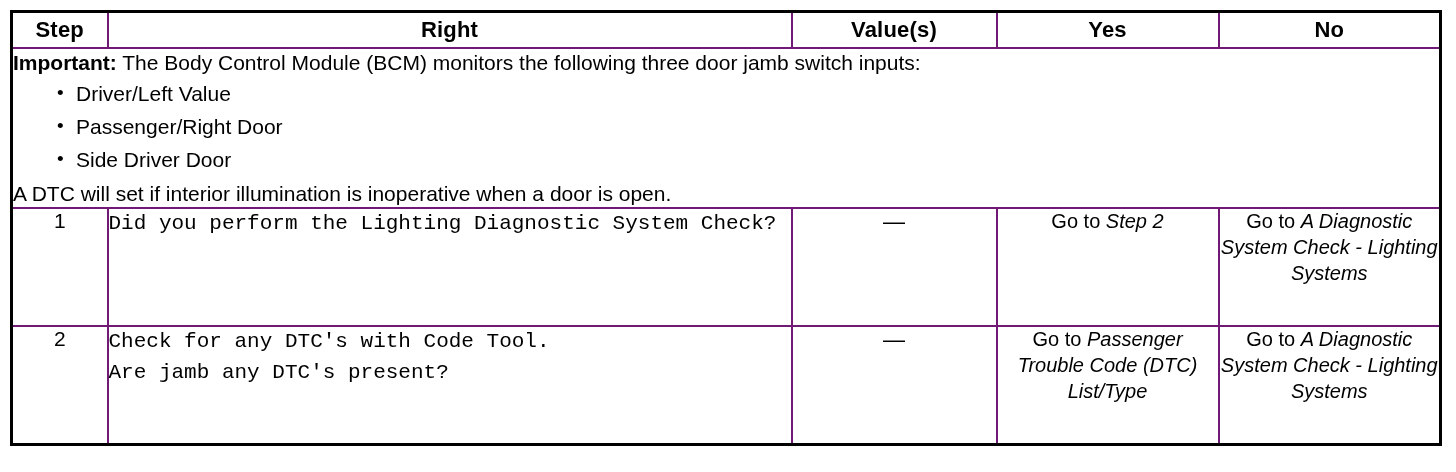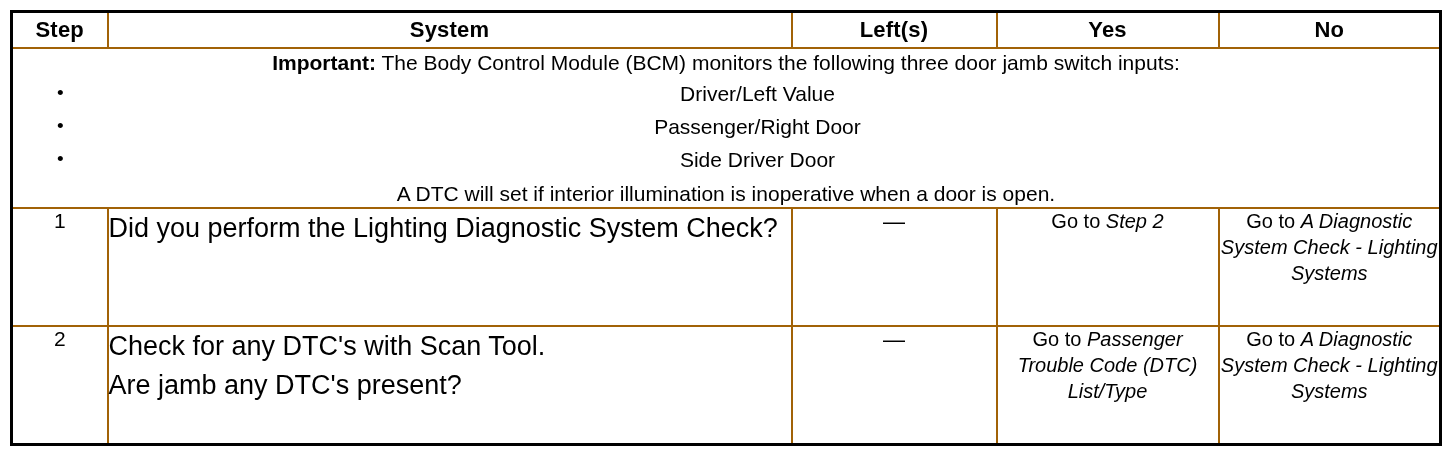--- a/index.html
+++ b/index.html
@@ -23,21 +23,21 @@
   table.diag {
     position: absolute;
     left: 10px;
     top: 10px;
     width: 1429px;
     border-collapse: collapse;
     table-layout: fixed;
     background: #ffffff;
   }
   table.diag td, table.diag th {
-    border: 2px solid #a16207;
+    border: 2px solid #701a75;
     padding: 0;
     vertical-align: top;
     background: #ffffff;
   }
   
   table.diag {
     border: 3px solid #000000;
   }
 
   
@@ -56,21 +56,20 @@
     height: 34px;
     line-height: 34px;
     letter-spacing: 0.2px;
   }
 
   
   td.note {
     padding: 7px 12px 6px 12px;
     font-size: 21px;
     line-height: 1.32;
-    text-align: center;
   }
   .note-lead { font-weight: bold; }
   ul.note-list {
     list-style: none;
     margin: 3px 0 2px 0;
     padding: 0;
   }
   ul.note-list li {
     position: relative;
     padding-left: 63px;
@@ -87,23 +86,24 @@
   .note-tail { margin-top: 3px; }
 
   
   td.step-cell {
     text-align: center;
     vertical-align: middle;
     font-size: 21px;
   }
   td.action-cell {
     padding: 6px 10px 6px 14px;
-    font-size: 27px;
+    font-size: 21px;
     line-height: 1.45;
     vertical-align: top;
+    font-family: Liberation Mono, monospace;
   }
   td.value-cell {
     text-align: center;
     vertical-align: middle;
     font-size: 22px;
   }
   td.branch-cell {
     text-align: center;
     font-size: 20px;
     line-height: 1.28;
@@ -127,22 +127,22 @@
       <col class="c-step">
         <col class="c-act">
         <col class="c-val">
         <col class="c-yes">
         <col class="c-no">
     </colgroup>
 
     <thead>
       <tr>
         <th>Step</th>
-        <th>System</th>
-        <th>Left(s)</th>
+        <th>Right</th>
+        <th>Value(s)</th>
         <th>Yes</th>
         <th>No</th>
       </tr>
     </thead>
 
     <tbody>
 
       <tr>
         <td class="note" colspan="5">
           <div>
@@ -176,21 +176,21 @@
           <span>Go to </span><span class="it">Step 2</span>
         </td>
         <td class="branch-cell branch-top">
           <span>Go to </span><span class="it">A Diagnostic System Check - Lighting Systems</span>
         </td>
       </tr>
 
       <tr class="row-2">
         <td class="step-cell">2</td>
         <td class="action-cell">
-          <div>Check for any DTC's with Scan Tool.</div>
+          <div>Check for any DTC's with Code Tool.</div>
           <div>Are jamb any DTC's present?</div>
         </td>
         <td class="value-cell">—</td>
         <td class="branch-cell branch-top">
           <span>Go to </span><span class="it">Passenger Trouble Code (DTC) List/Type</span>
         </td>
         <td class="branch-cell branch-top">
           <span>Go to </span><span class="it">A Diagnostic System Check - Lighting Systems</span>
         </td>
       </tr>

